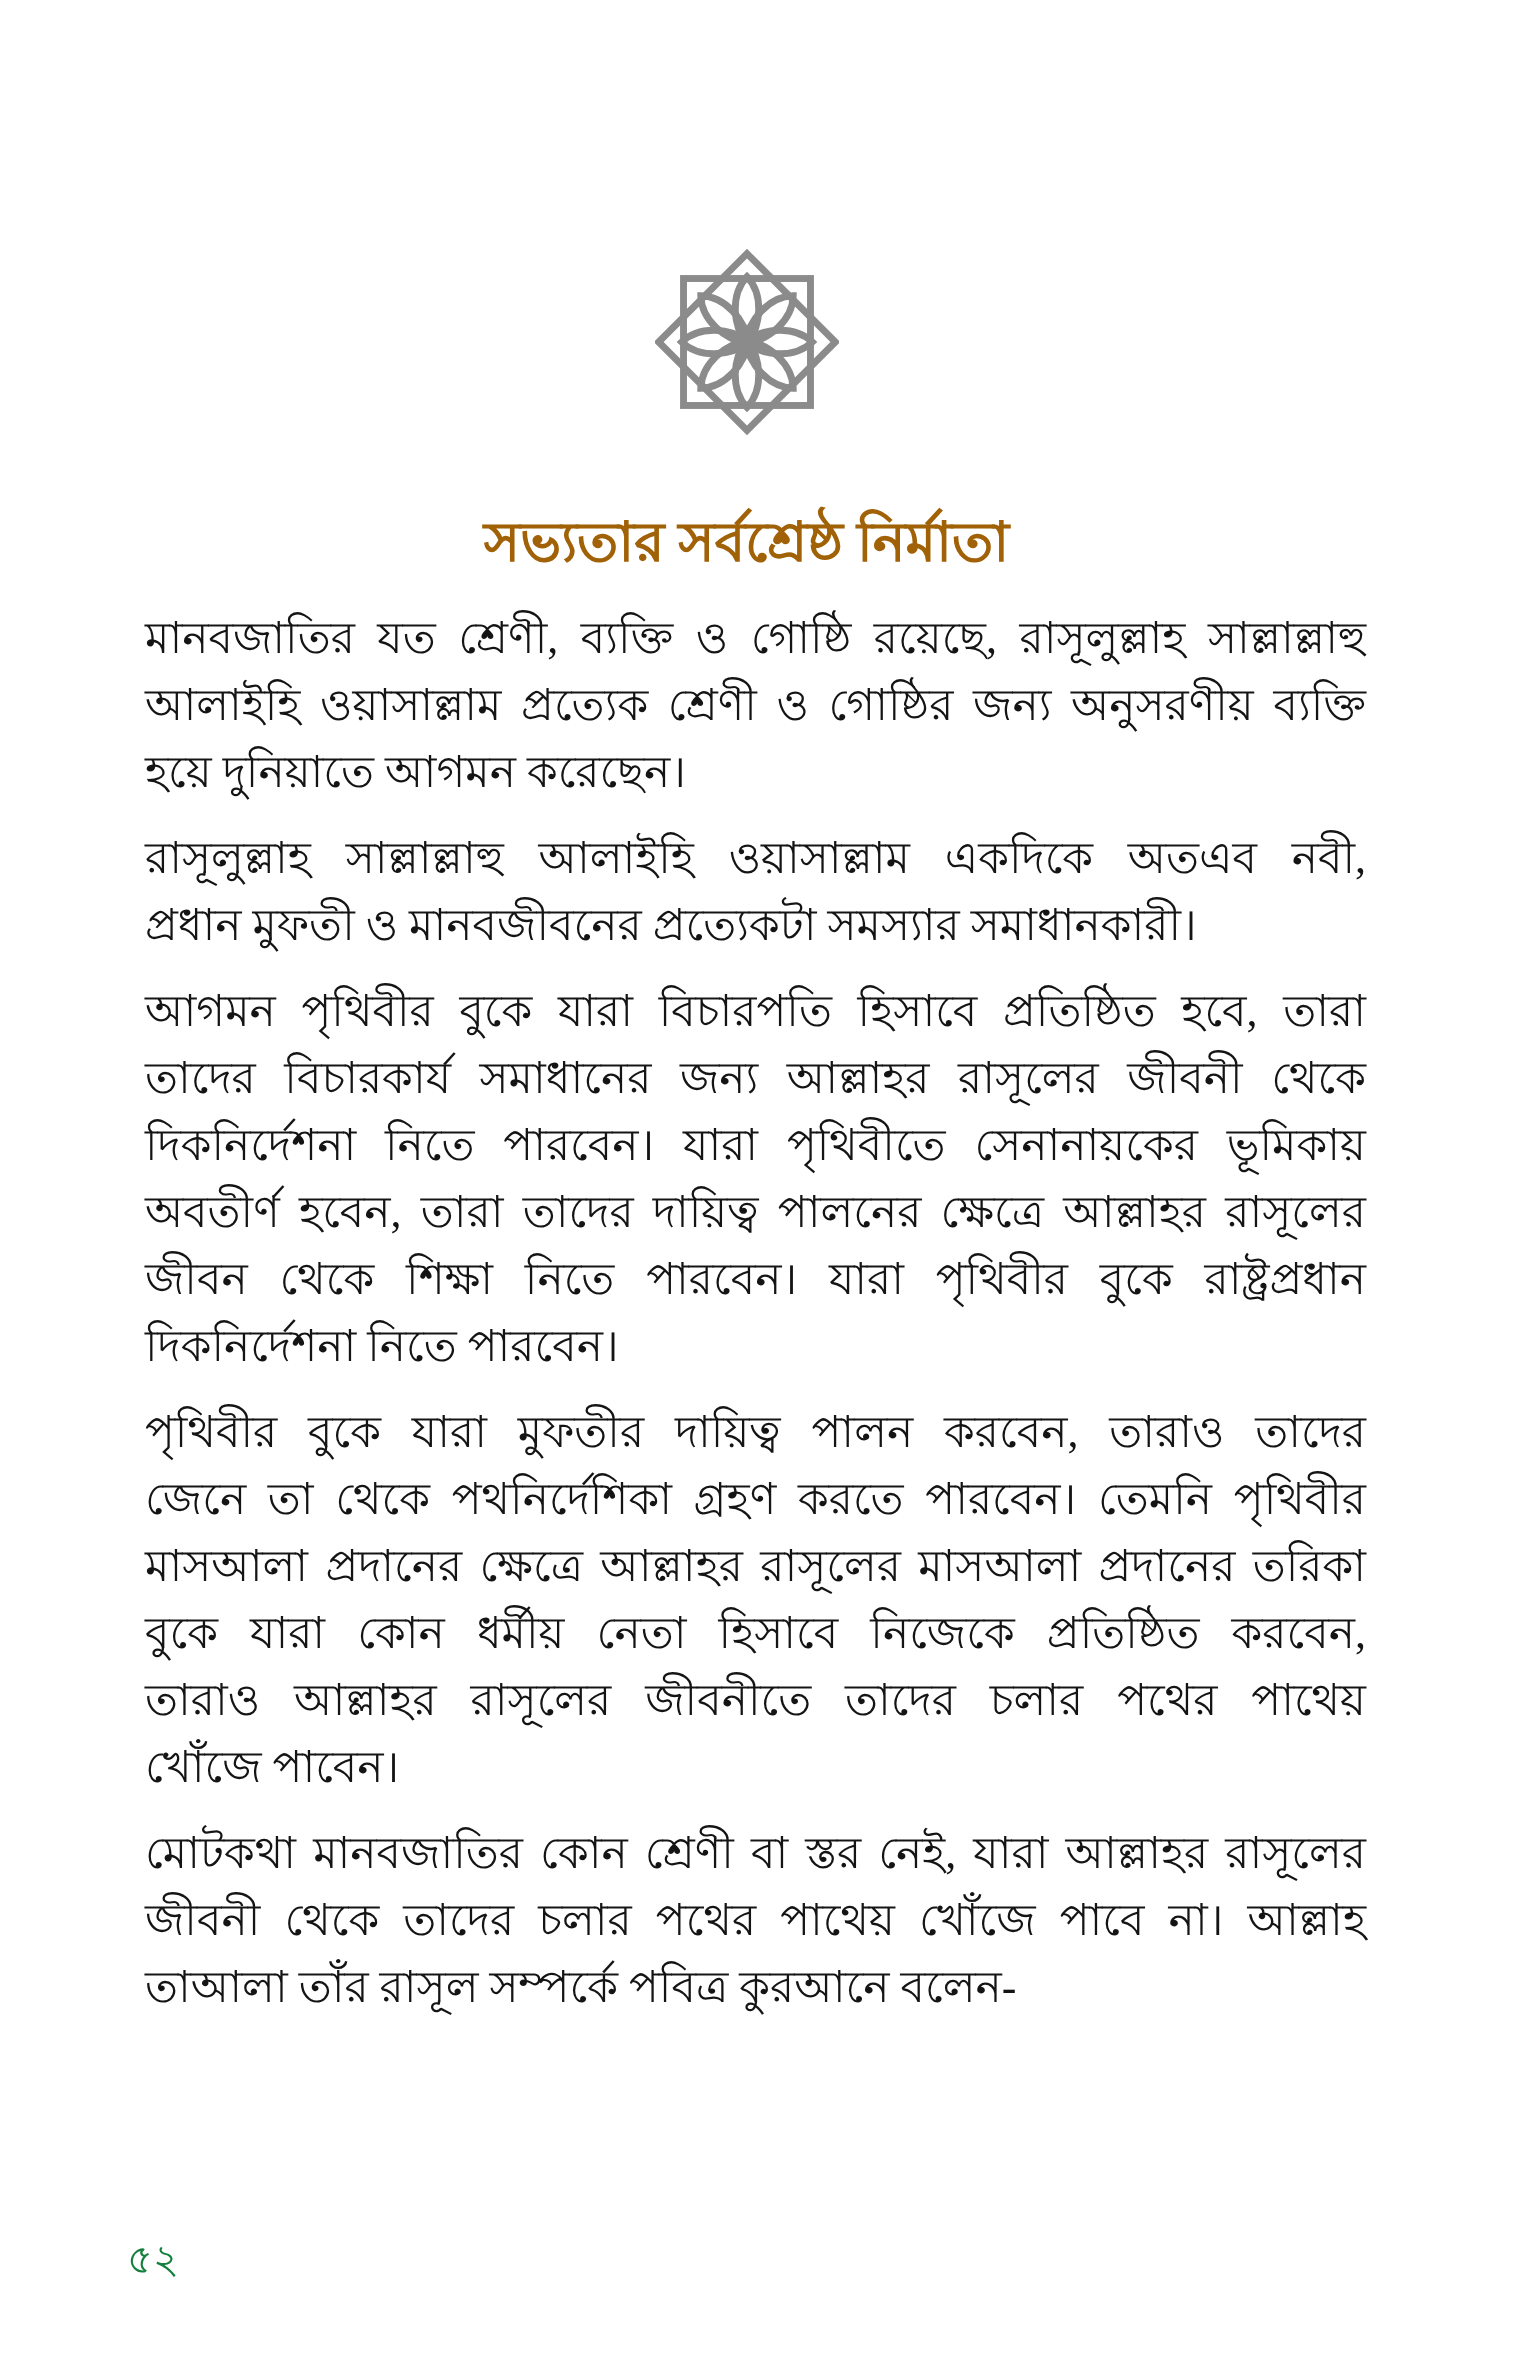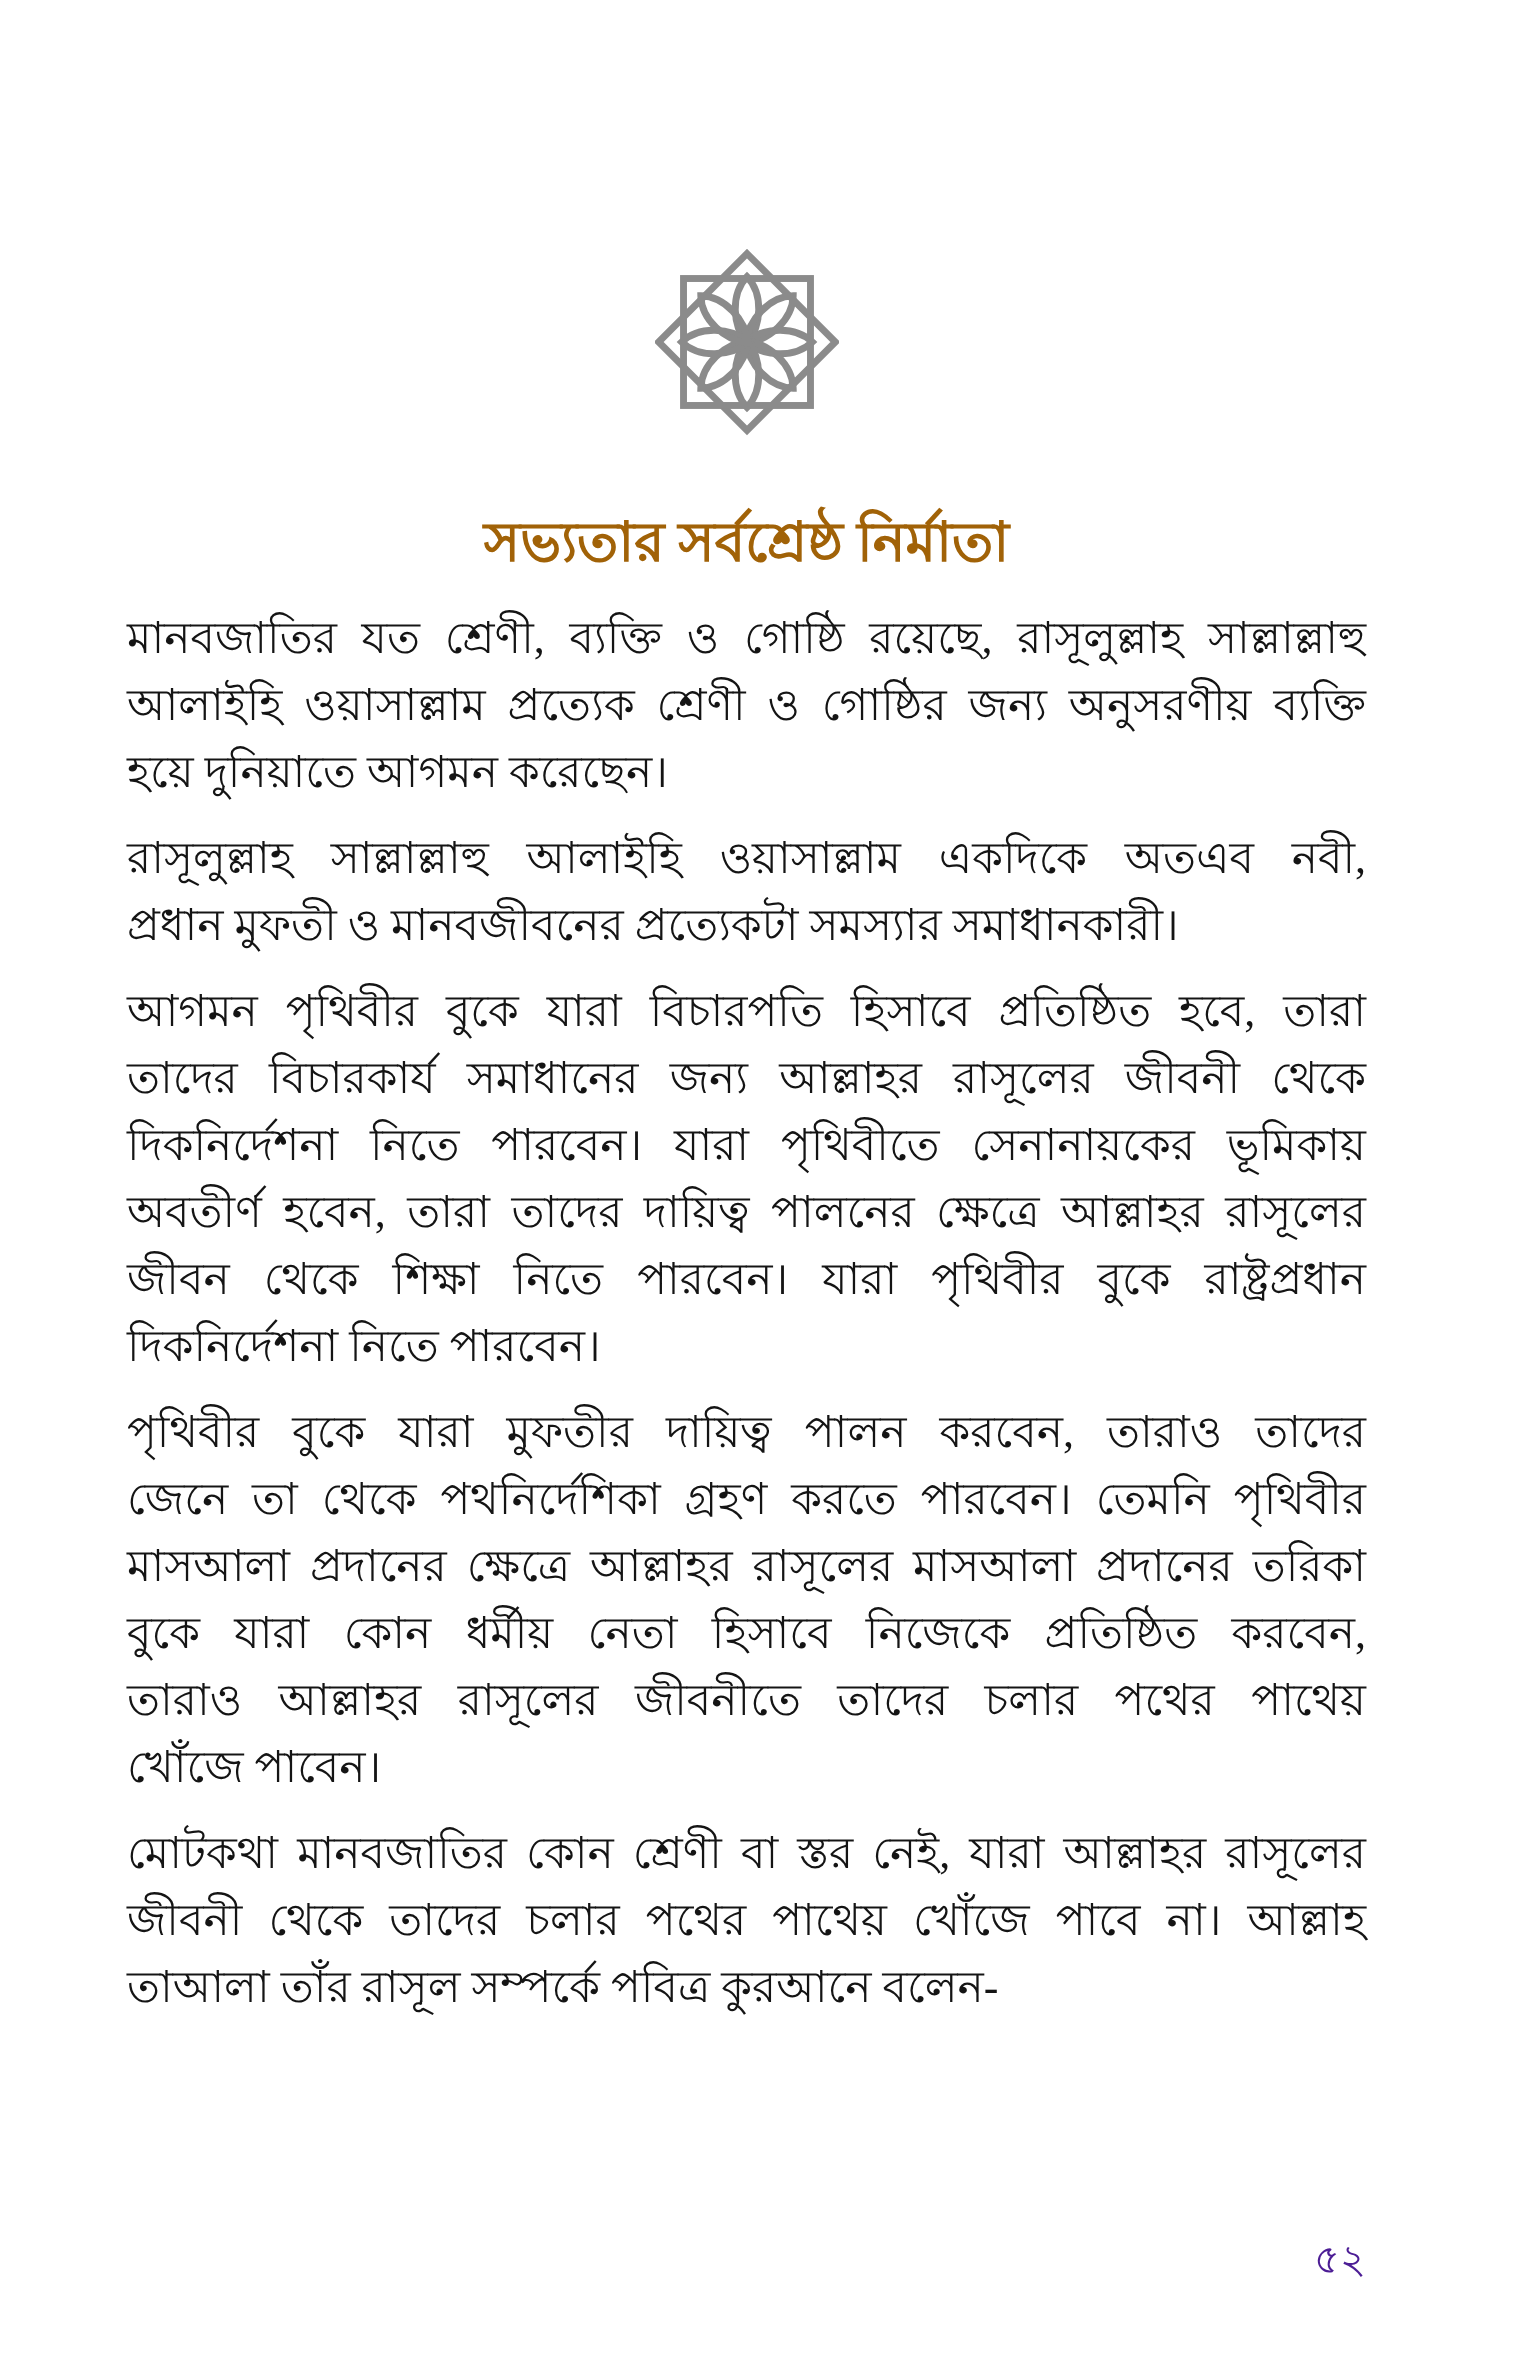--- a/index.html
+++ b/index.html
@@ -35,45 +35,45 @@
     font-weight: 700;
     color: #a16207;
   }
   .content {
     position: absolute;
     left: 127px;
     top: 605px;
     width: 1239px;
   }
   .para {
-    margin: 0 0 19px 0;
+    margin: 0 0 19px 18px;
   }
   .line {
     height: 67px;
     line-height: 67px;
     font-size: 44px;
     text-align: justify;
     text-align-last: justify;
     text-justify: inter-word;
     white-space: nowrap;
     overflow: visible;
     color: #141414;
   }
   .line.last {
     text-align-last: left;
   }
   .page-number {
     position: absolute;
     left: 127px;
     top: 2231px;
     width: 1239px;
-    text-align: right;
+    text-align: left;
     font-size: 40px;
     line-height: 58px;
-    color: #4c1d95;
+    color: #15803d;
   }
 </style>
 </head>
 <body>
 
 <div class="page">
 
   <svg class="ornament" viewBox="0 0 200 200" fill="none" stroke="#8b8b8b" stroke-width="7.5" stroke-linejoin="miter">
 
     <polygon points="100,4 196,100 100,196 4,100"></polygon>

